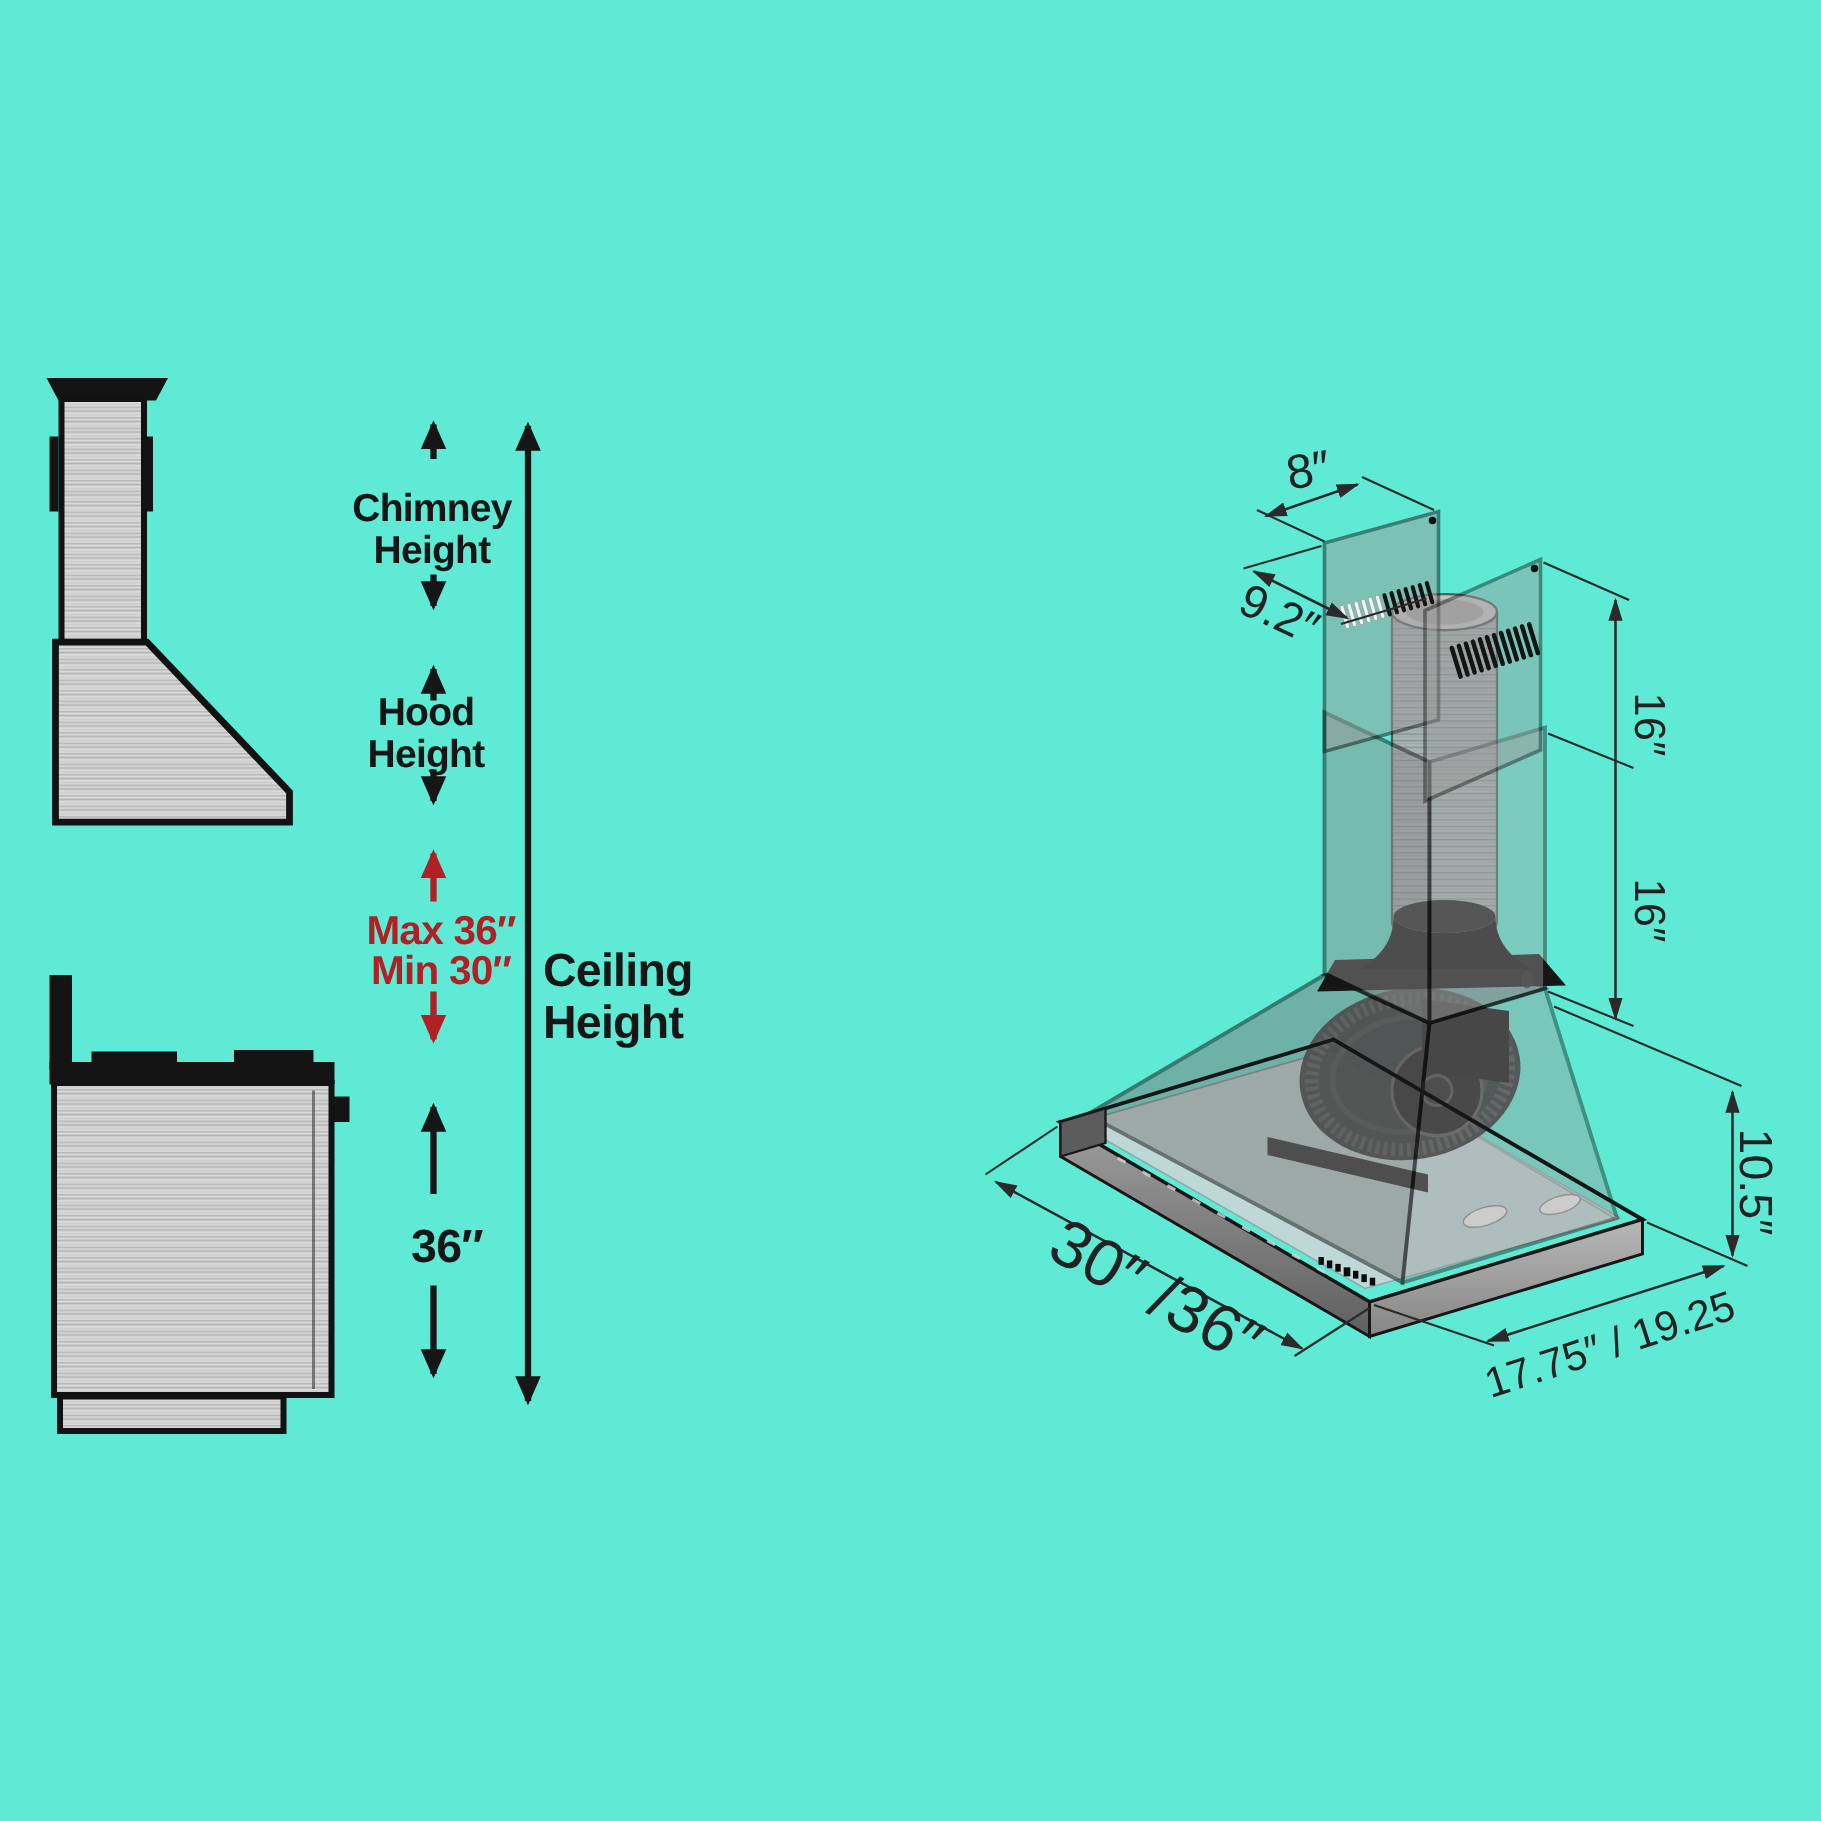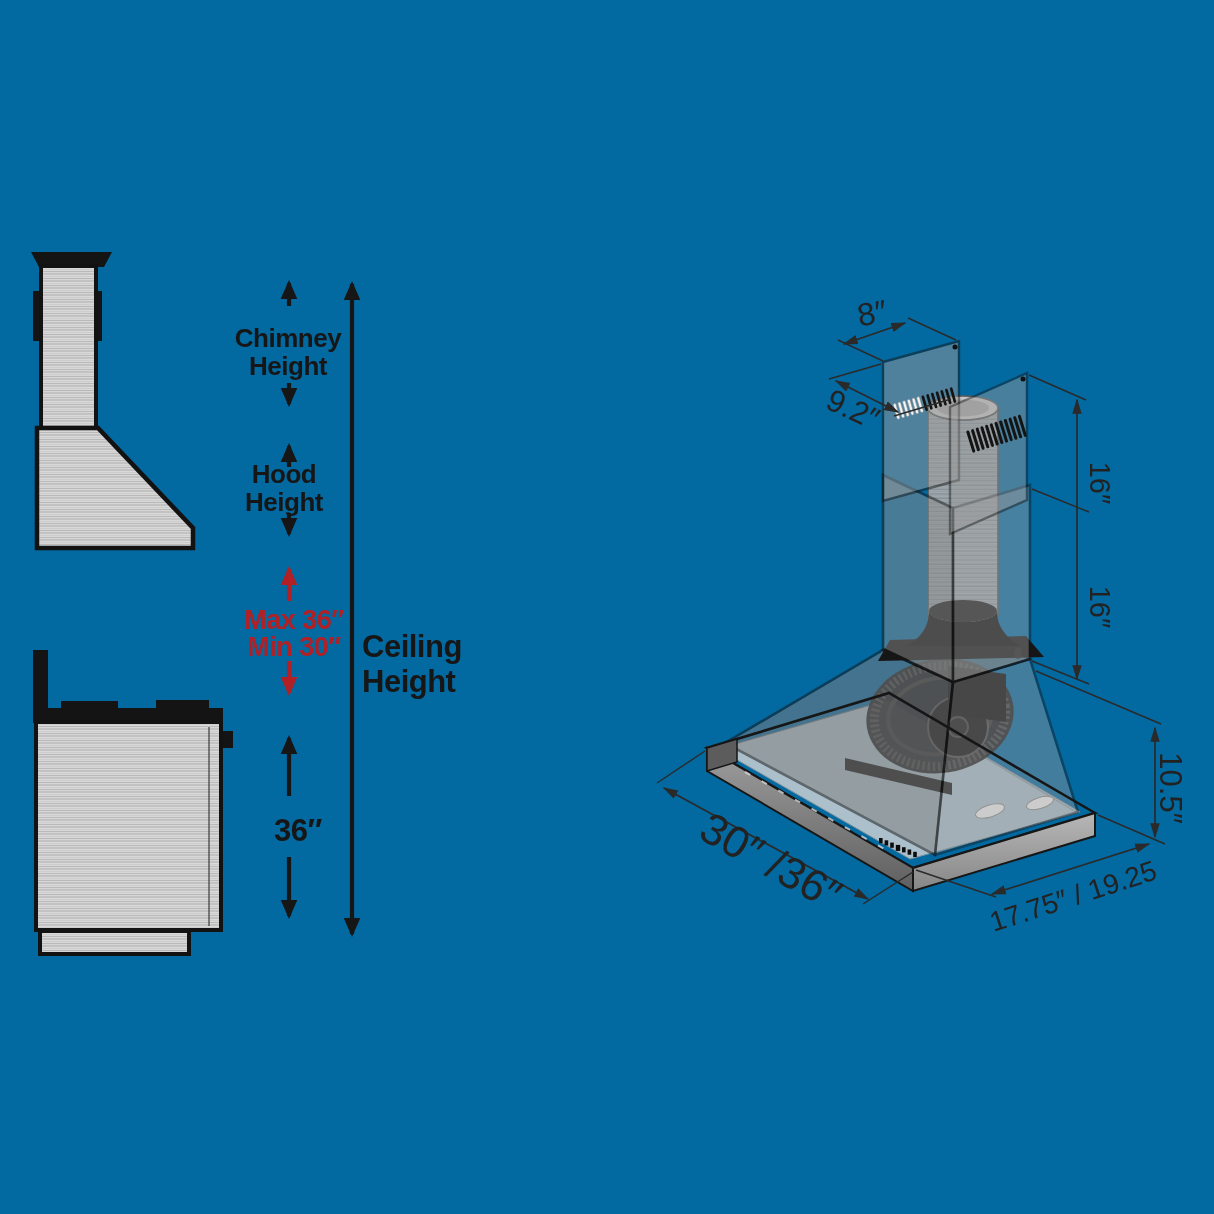--- a/index.html
+++ b/index.html
@@ -1,16 +1,16 @@
 <!DOCTYPE html>
 <html><head>
 <meta charset="utf-8">
 <style>
   html,body{margin:0;padding:0;background:#ffffff;}
-  .canvas{position:relative;width:1214px;height:1214px;background:#0369a1;overflow:hidden;}
+  .canvas{position:relative;width:1214px;height:1214px;background:#5eead4;overflow:hidden;}
   svg{position:absolute;left:0;top:0;}
   text{font-family:"Liberation Sans", sans-serif;}
   .tb{font-weight:700;fill:#161616;letter-spacing:-0.5px;}
   .tred{fill:#b12025;}
   .td{font-weight:400;fill:#222222;}
   .ink4{stroke:#161616;stroke-width:4.2;fill:none;}
   .red4{stroke:#b12025;stroke-width:4.2;fill:none;}
   .dln{stroke:#2a2a2a;stroke-width:1.7;fill:none;}
   .eln{stroke:#2a2a2a;stroke-width:1.4;fill:none;}
   .steel{fill:url(#steel);stroke:#121212;}

